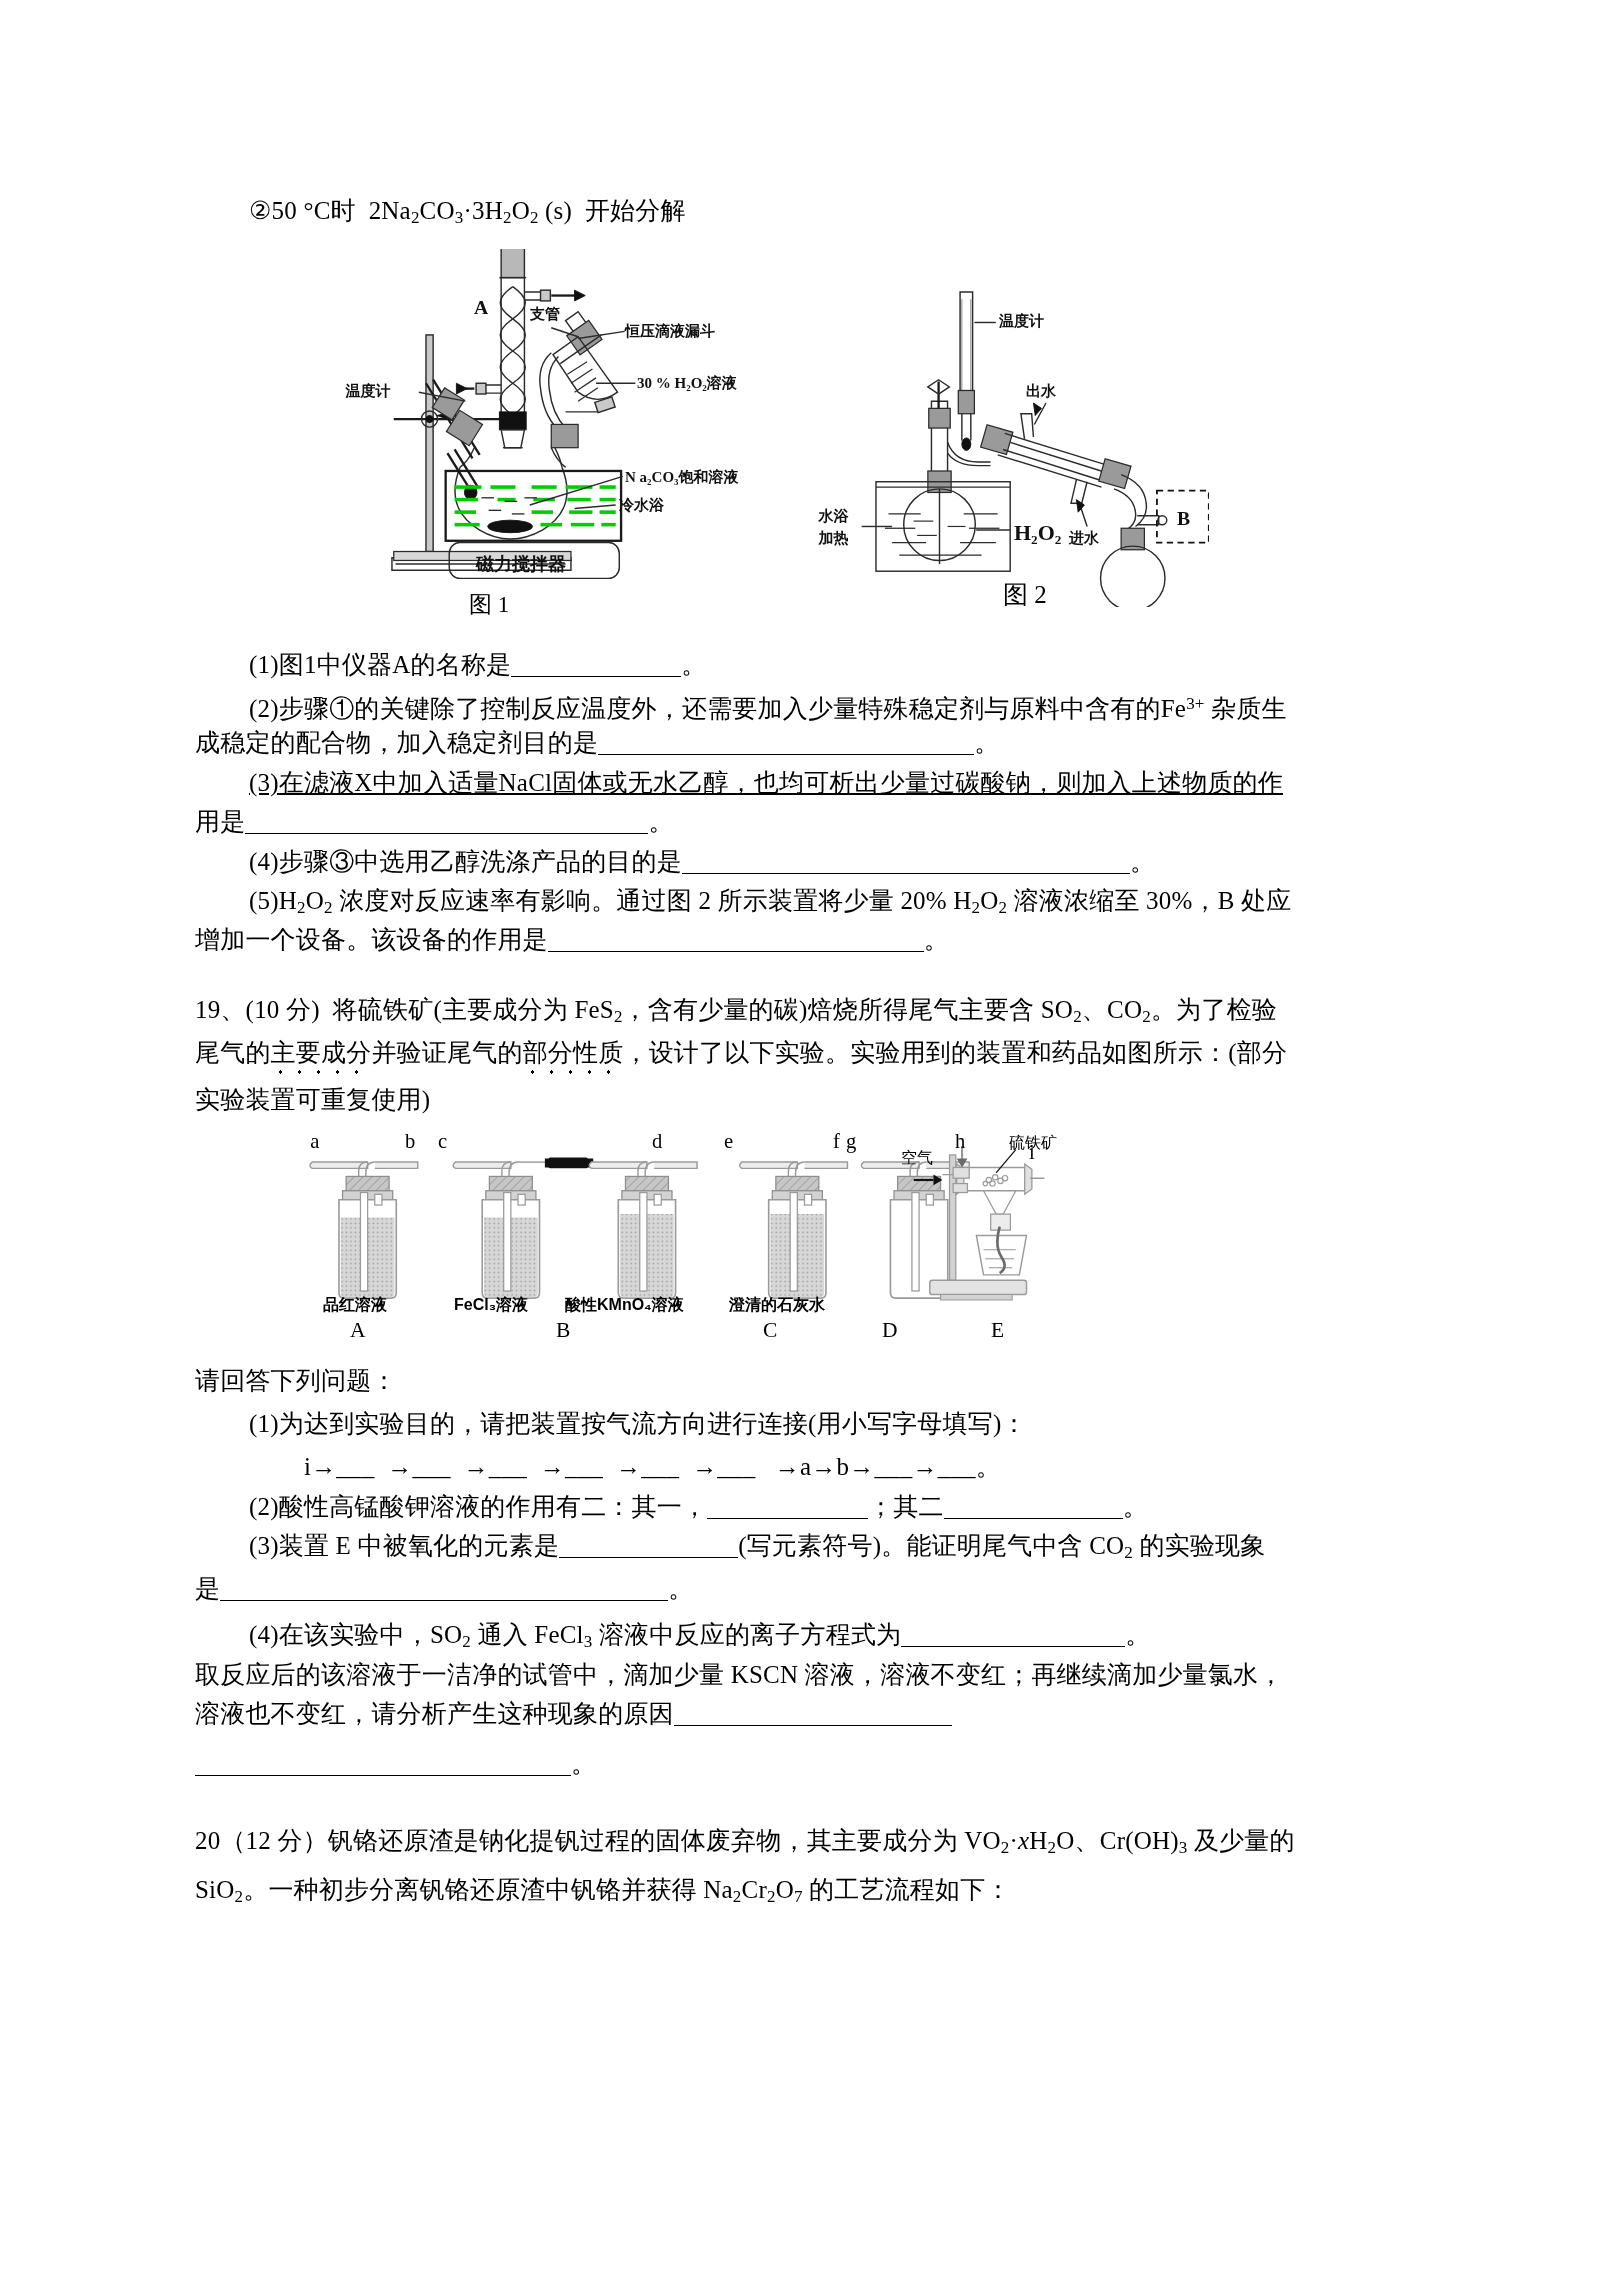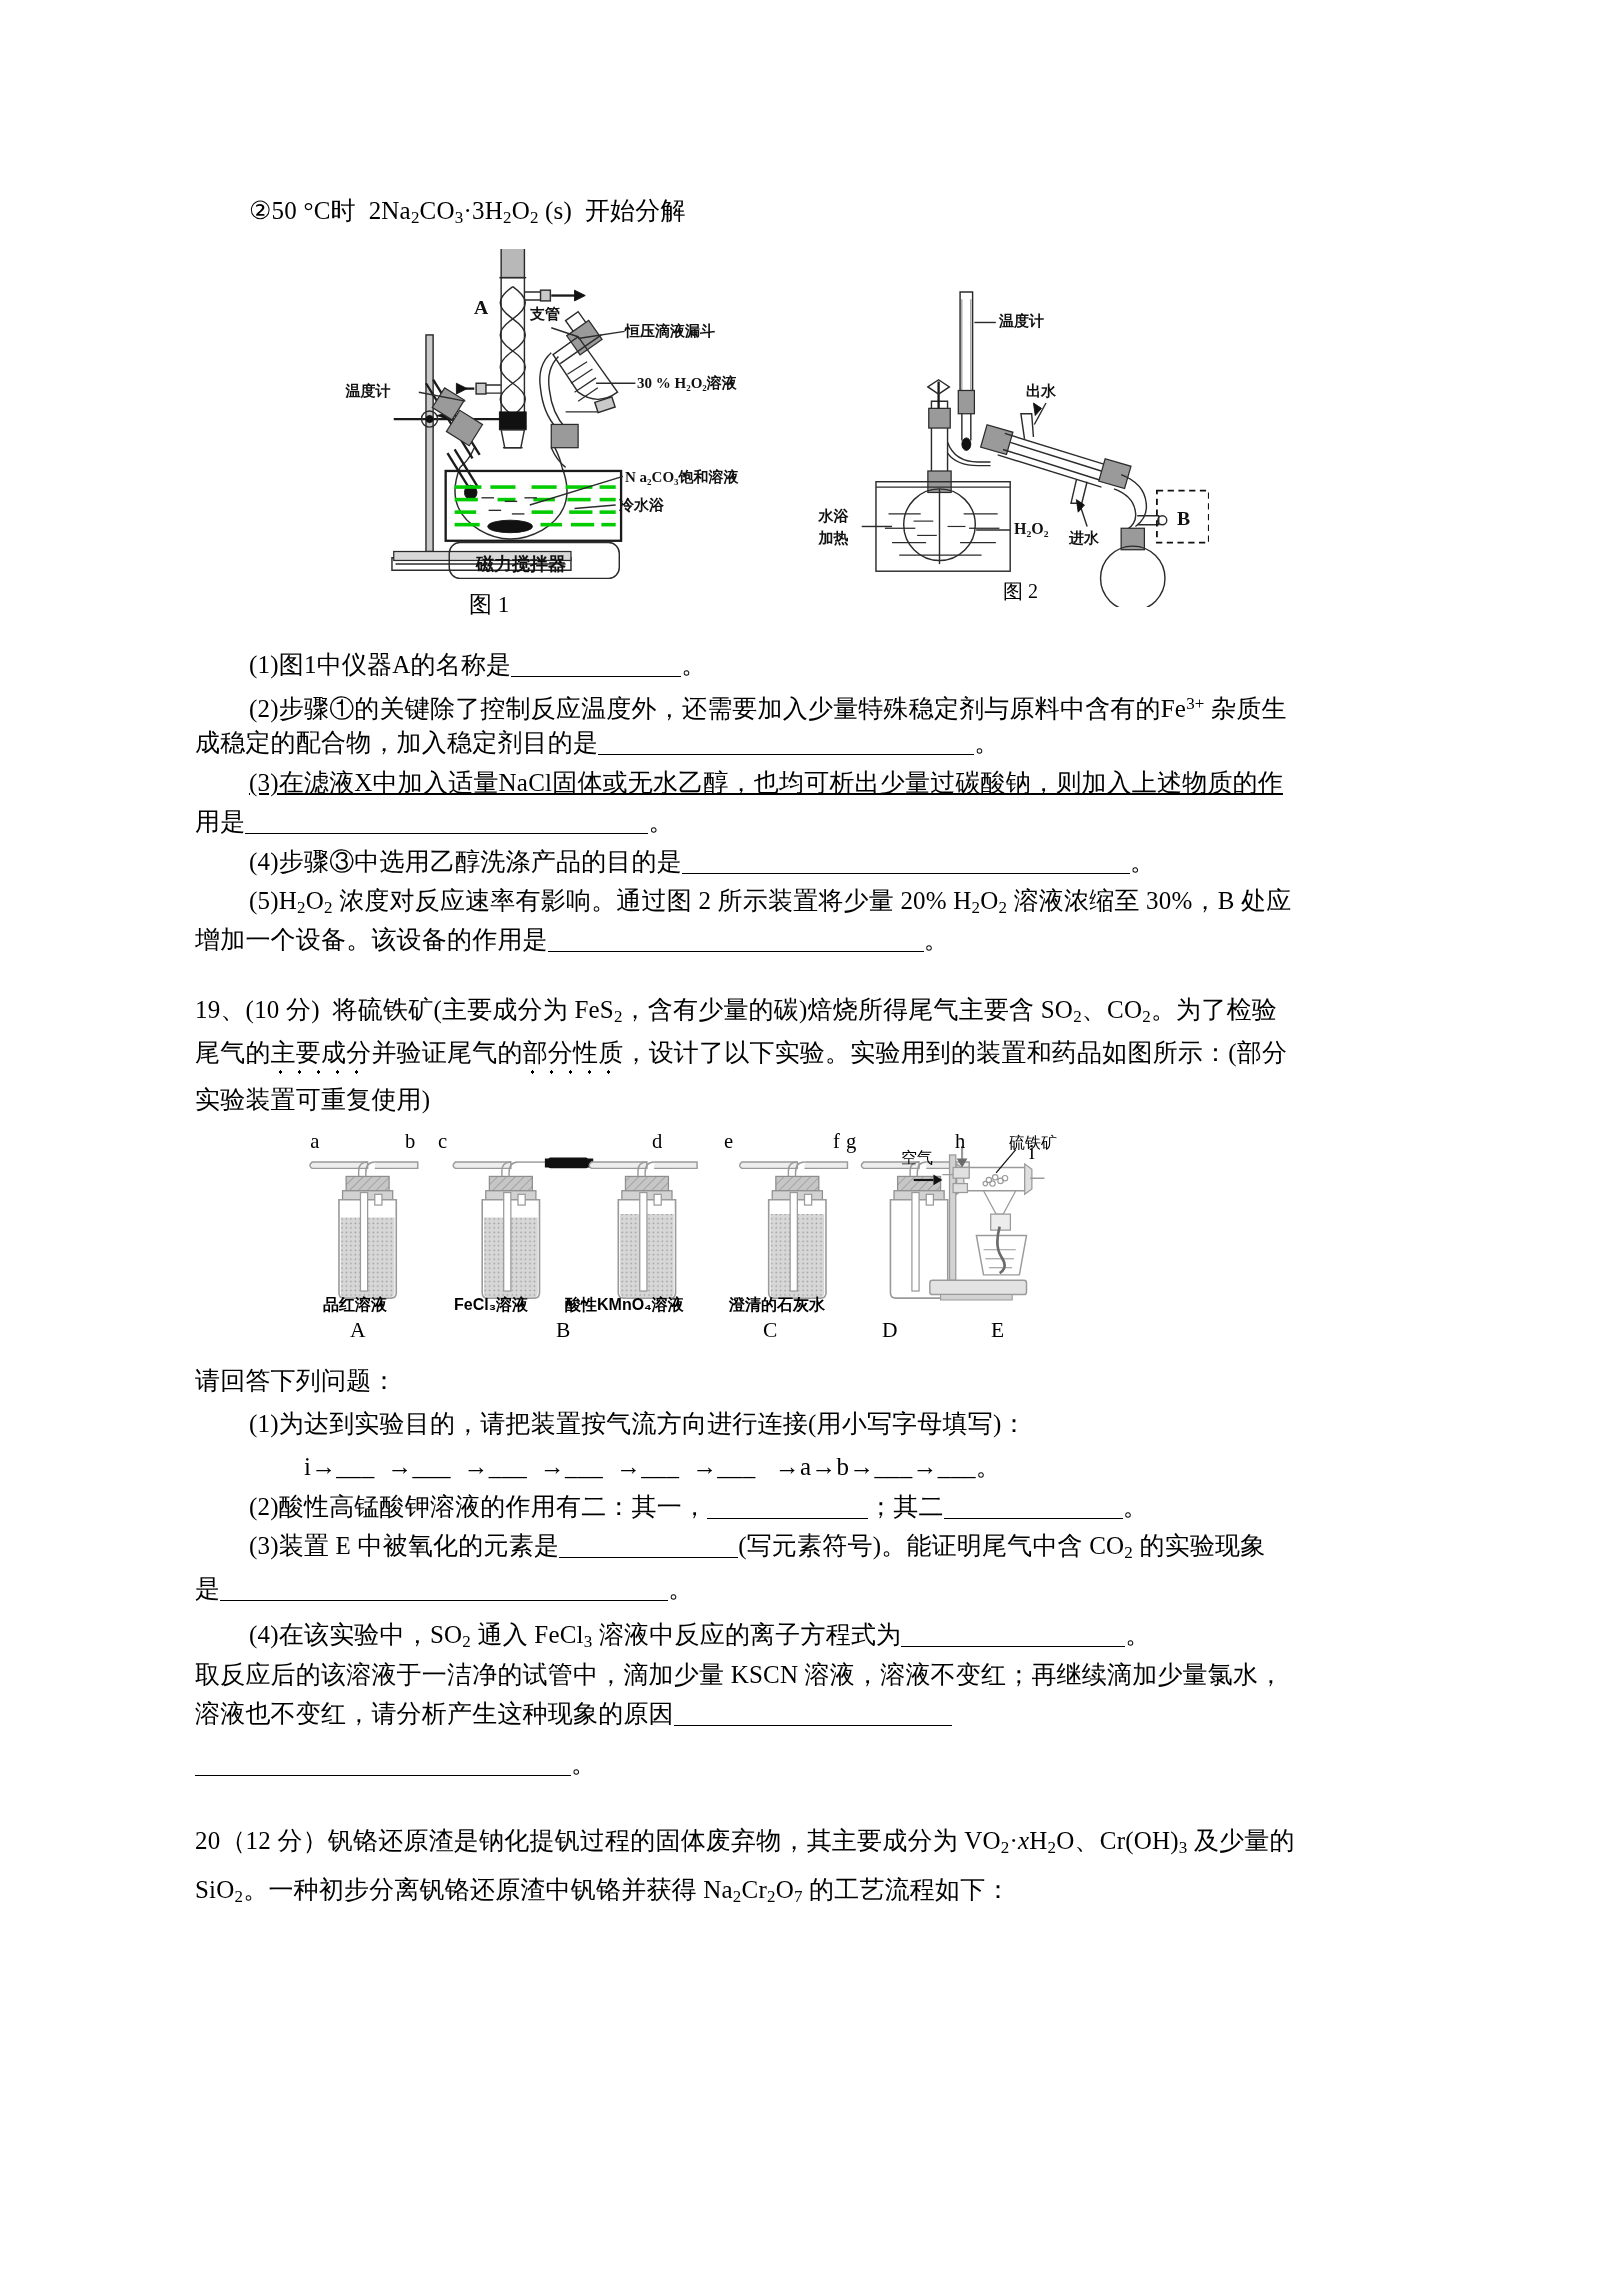--- a/index.html
+++ b/index.html
@@ -245,24 +245,24 @@
       <path d="M304 274 l-2 -14 l9 6 z" class="fillblk"></path>
       <line x1="62" y1="290" x2="96" y2="290" class="thin"></line>
       <line x1="190" y1="294" x2="228" y2="294" class="thin"></line>
     </svg>
 
     <span class="lbl" style="left:193px; top:45px;">温度计</span>
     <span class="lbl" style="left:220px; top:115px;">出水</span>
     <span class="lbl" style="left:263px; top:262px;">进水</span>
     <span class="lbl" style="left:12.5px;  top:240px;font-family:Liberation Mono, monospace;">水浴</span>
     <span class="lbl" style="left:12.5px;  top:262px;">加热</span>
-    <span class="lbl" style="left:208px; top:253px; font-size:16px;">H₂O₂</span>
+    <span class="lbl" style="left:208px; top:253px; font-size:22px;">H₂O₂</span>
     <span class="lbl" style="left:371px; top:240px; font-size:19.7px;">B</span>
   </div>
-  <div class="cap" style="left:1003px; top:571px; font-size:20px;">图 2</div>
+  <div class="cap" style="left:1003px; top:571px; font-size:25px;">图 2</div>
 
   <div class="body-line" style="left:249px; top:638px;">(1)图1中仪器A的名称是<span class="blank" style="width:170px;"></span>。</div>
 
   <div class="body-line" style="left:249px; top:677px;">(2)步骤①的关键除了控制反应温度外，还需要加入少量特殊稳定剂与原料中含有的Fe<sup>3+</sup> 杂质生</div>
   <div class="body-line" style="left:195px; top:716px;">成稳定的配合物，加入稳定剂目的是<span class="blank" style="width:376px;"></span>。</div>
 
   <div class="body-line" style="left:249px; top:756px;text-decoration:underline;">(3)在滤液X中加入适量NaCl固体或无水乙醇，也均可析出少量过碳酸钠，则加入上述物质的作</div>
   <div class="body-line" style="left:195px; top:795px;">用是<span class="blank" style="width:403px;"></span>。</div>
 
   <div class="body-line" style="left:249px; top:835px;">(4)步骤③中选用乙醇洗涤产品的目的是<span class="blank" style="width:448px;"></span>。</div>

